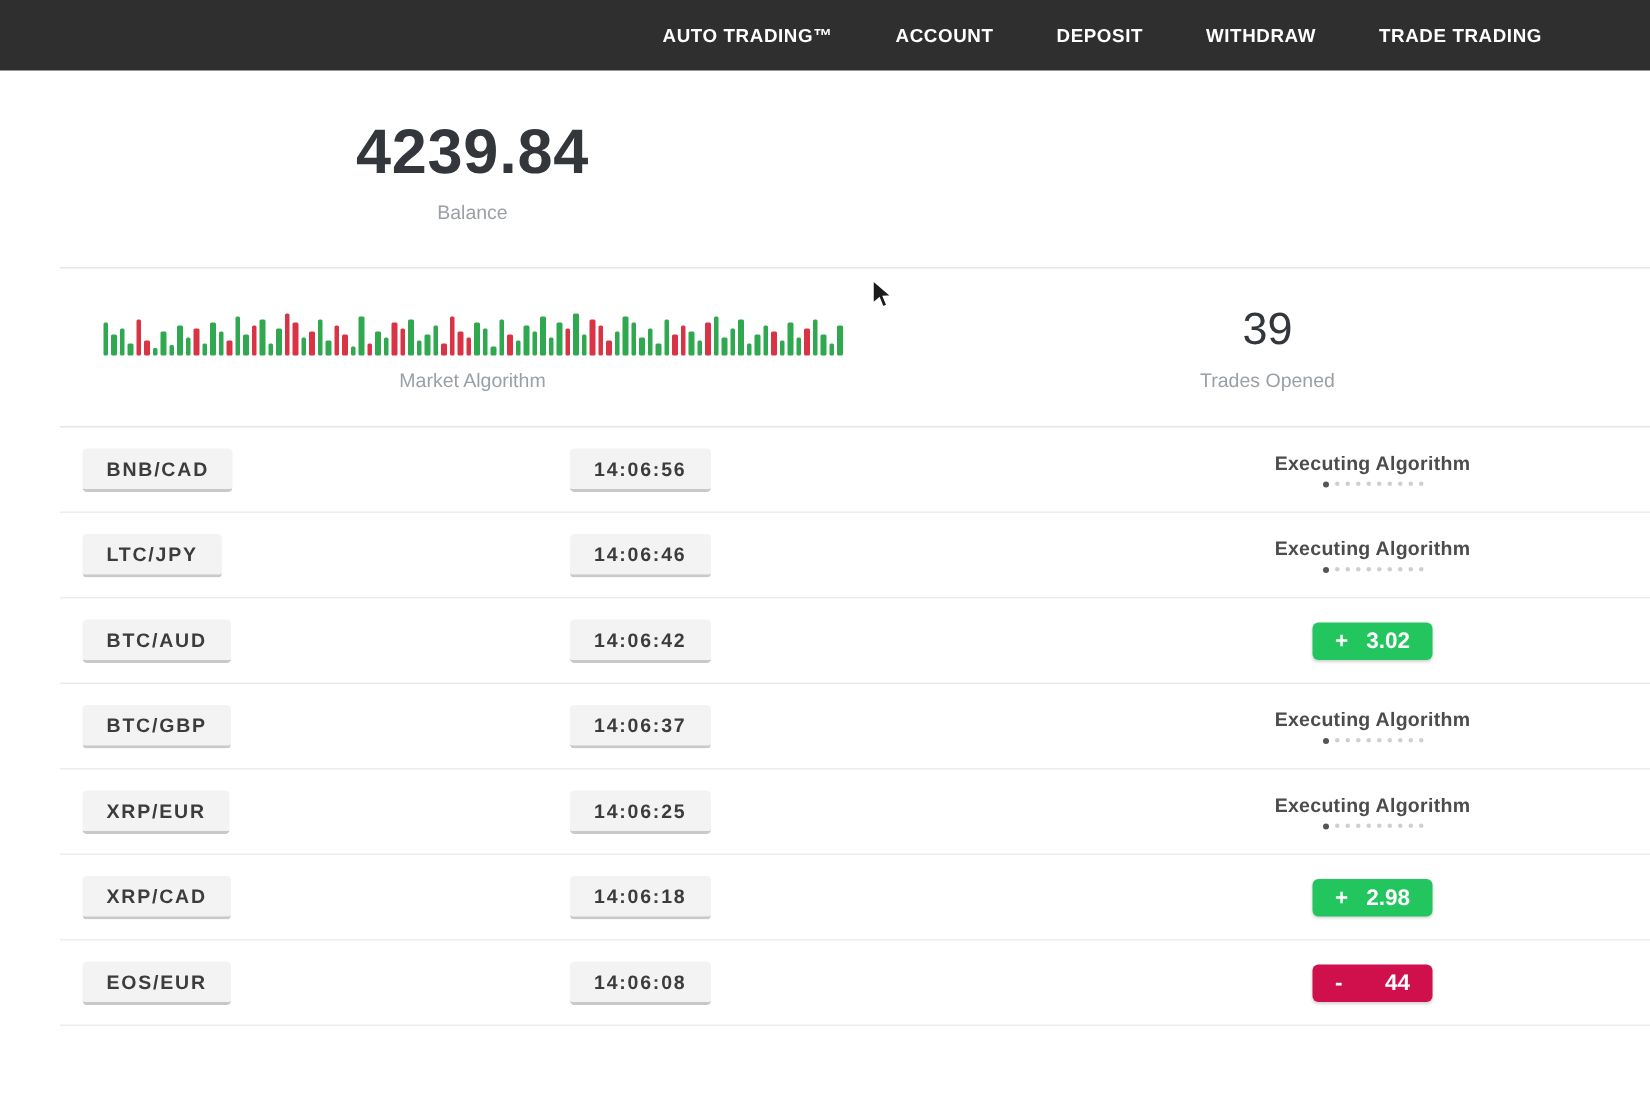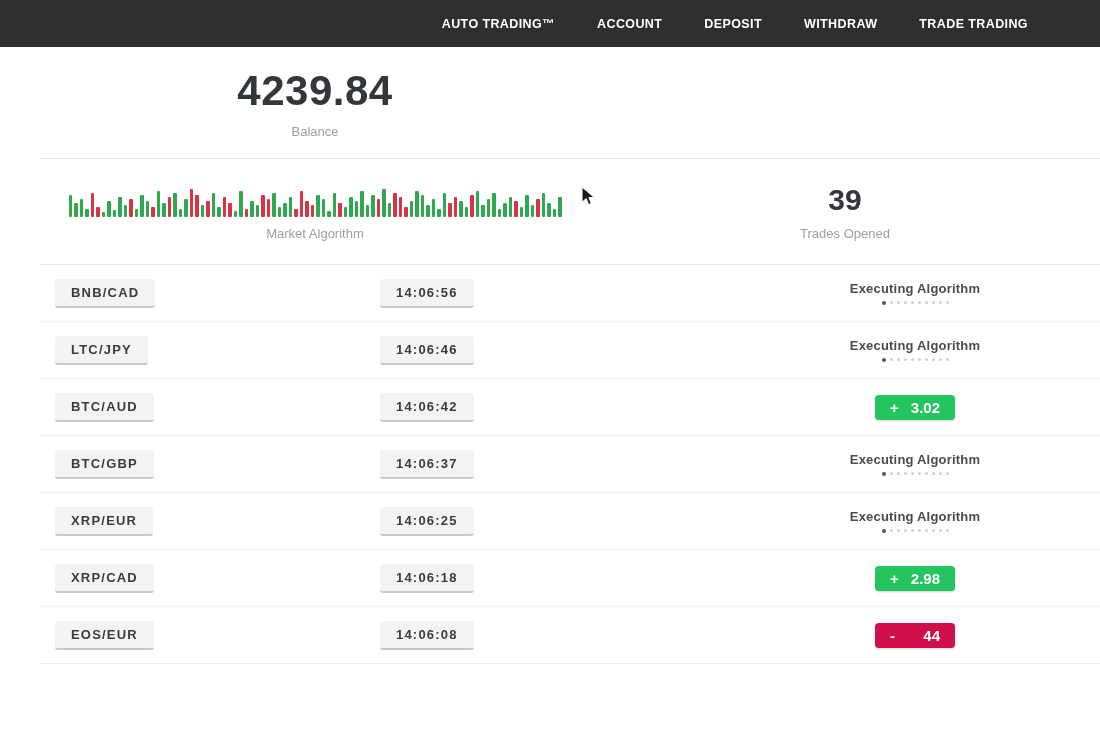--- a/index.html
+++ b/index.html
@@ -19,24 +19,24 @@
   .banner .b-label { font-size: 14px; font-weight: bold; text-shadow: 0 1px 2px rgba(0,0,0,.15); }
   .banner .b-value { font-size: 30px; font-weight: bold; margin-top: 2px;
     text-shadow: 0 1px 3px rgba(0,0,0,.2); letter-spacing: .5px; }
 
   
   .section { display: flex; margin-left: 40px; border-bottom: 1px solid #e6e6e6; }
   .col-left { width: 550px; display: flex; flex-direction: column;
     align-items: center; justify-content: center; }
   .col-right { flex: 1; display: flex; flex-direction: column;
     align-items: center; justify-content: center; }
-  .sec-a { height: 112px; }
+  .sec-a { height: 132px; }
   .sec-b { height: 106px; }
   .big-num { font-size: 42px; font-weight: bold; color: #33373b; letter-spacing: .5px; }
-  .mid-num { font-size: 30px; font-weight: bold; color: #33373b; }
+  .mid-num { font-size: 30px; font-weight: normal; color: #33373b; }
   .sub-label { font-size: 13px; color: #9aa0a6; margin-top: 9px; }
 
   
   .toggle-row { display: flex; align-items: center; gap: 16px; }
   .toggle { position: relative; width: 52px; height: 28px; border-radius: 14px;
     background: #55abe9; cursor: pointer; box-shadow: inset 0 0 2px rgba(0,0,0,.1); }
   .toggle .knob { position: absolute; top: 1px; right: 1px; width: 26px; height: 26px;
     border-radius: 50%; background: #fff; box-shadow: 0 1px 3px rgba(0,0,0,.25); }
   .toggle-label { font-size: 16px; font-weight: bold; color: #1f2327; }
 

